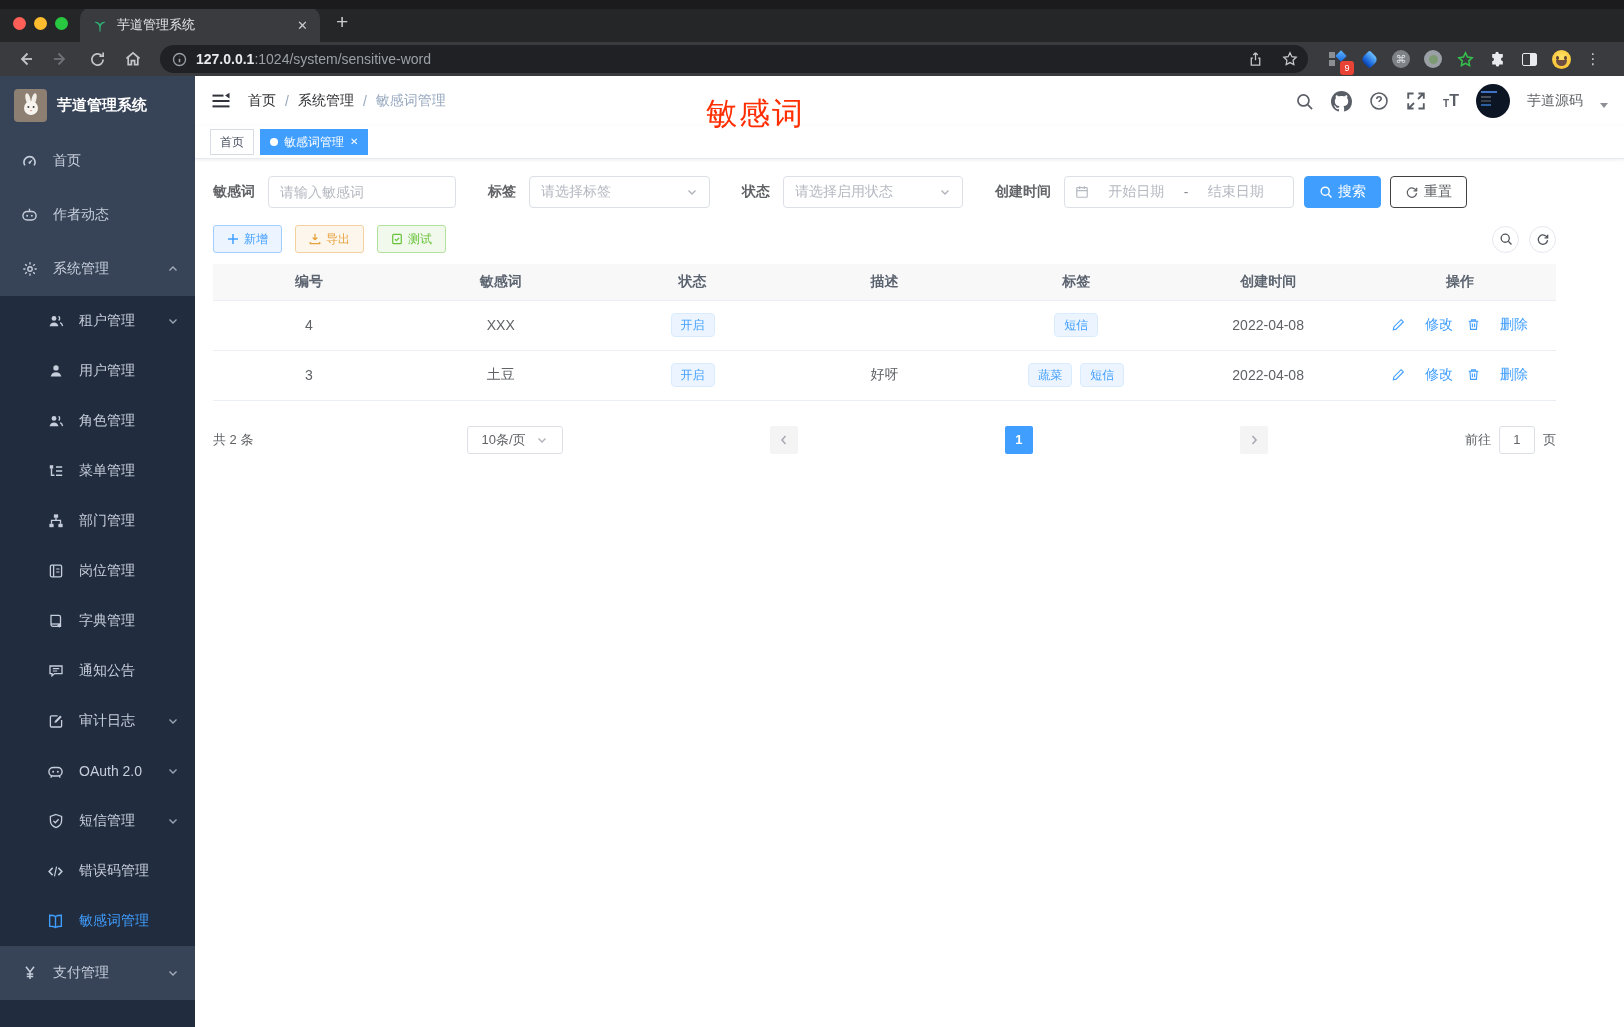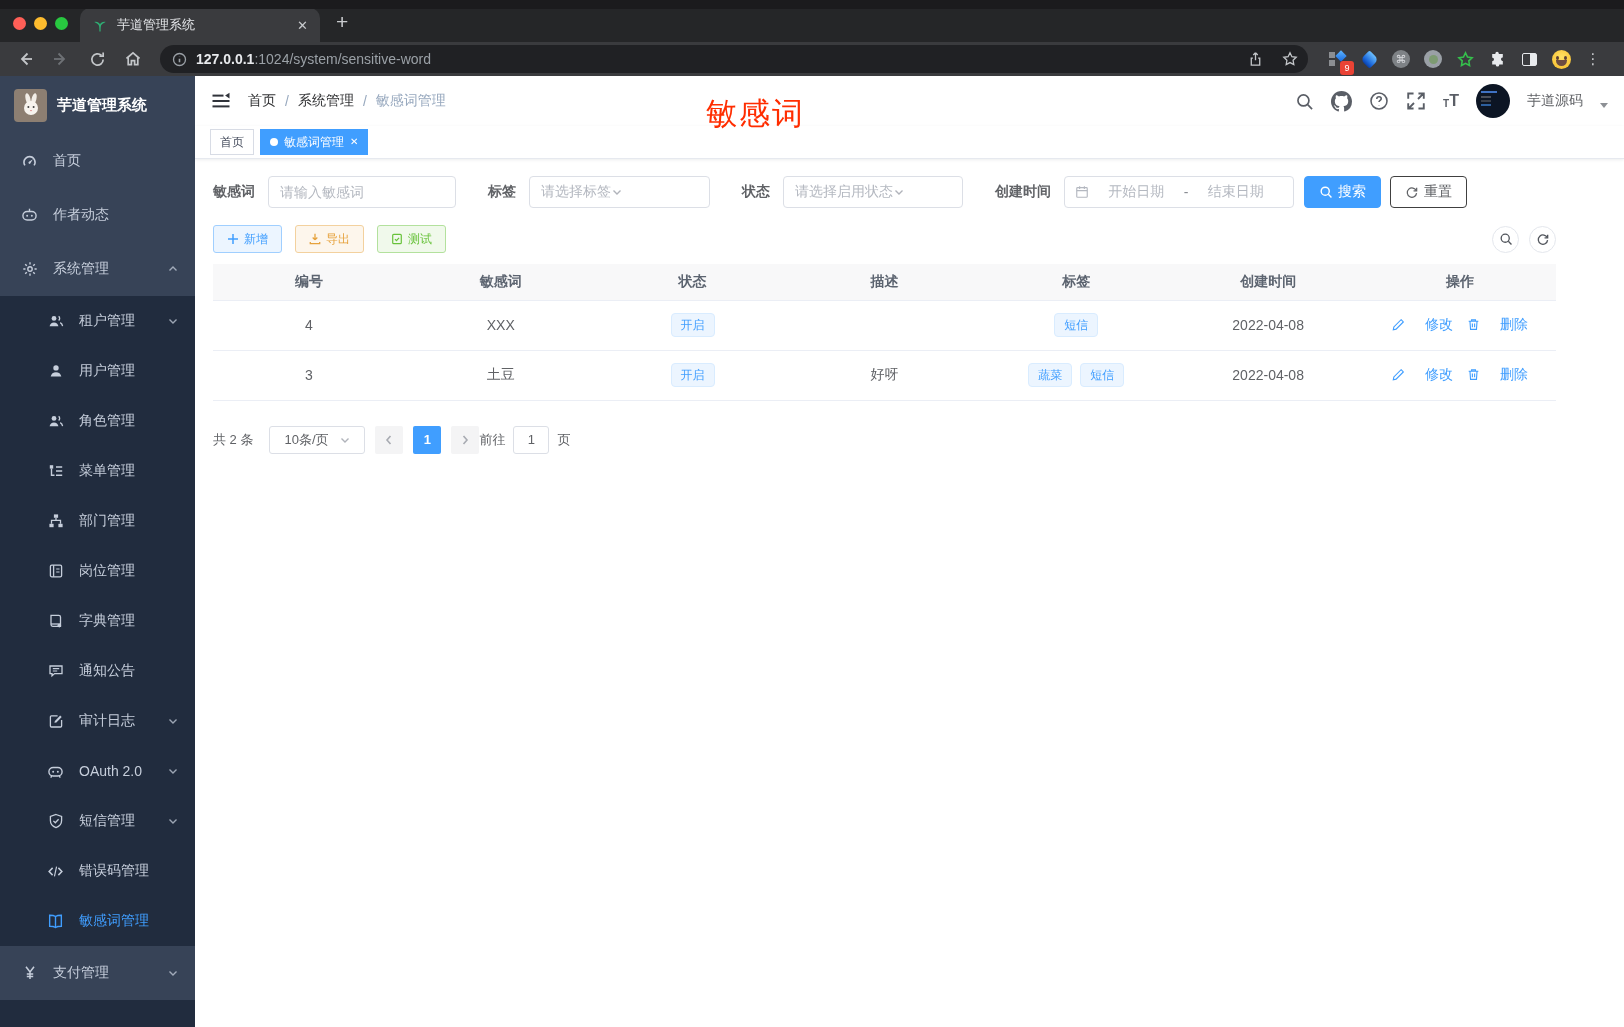--- a/index.html
+++ b/index.html
@@ -81,21 +81,21 @@
   .tagv .tdot { width:8px; height:8px; border-radius:50%; background:#fff; }
   .tagv .tclose { font-size:12px; line-height:1; }
 
   .content { padding:17px 68px 0 18px; flex:1; }
   .filter-row { display:flex; align-items:center; font-size:14px; }
   .f-label { color:#606266; font-weight:600; margin:0 13px 0 0; white-space:nowrap; }
   .f-group { display:flex; align-items:center; margin-right:32px; }
   .inp { height:32px; border:1px solid #dcdfe6; border-radius:4px; background:#fff; display:flex; align-items:center; padding:0 11px; color:#b4b8c0; font-size:14px; }
   .inp input { border:none; outline:none; width:100%; font-size:14px; color:#606266; font-family:inherit; }
   .inp input::placeholder { color:#b4b8c0; }
-  .sel { cursor:pointer; }
+  .sel { justify-content:space-between; cursor:pointer; }
   .sel .ph { color:#b4b8c0; }
   .sel .schev { color:#b0b3ba; display:flex; }
   .w-key { width:188px; } .w-tag { width:181px; } .w-status { width:180px; }
   .daterange { width:230px; padding:0 10px; }
   .daterange .cal { color:#b4b8c0; display:flex; flex-shrink:0; }
   .daterange .dph { color:#b4b8c0; flex:1; text-align:center; white-space:nowrap; }
   .daterange .dsep { color:#8a8d93; }
   .btn { height:32px; border-radius:4px; font-size:14px; display:inline-flex; align-items:center; justify-content:center; gap:5px; cursor:pointer; padding:0 14px; white-space:nowrap; }
   .btn-primary { background:#409eff; border:1px solid #409eff; color:#fff; margin:0 9px 0 10px; }
   .btn-default { background:#fff; border:1px solid #404040; color:#606266; }
@@ -107,21 +107,21 @@
   .p-green { background:#f0f9eb; border:1px solid #b3e19d; color:#67c23a; }
   .tool-right { margin-left:auto; display:flex; gap:10px; }
   .circle-btn { width:27px; height:27px; border-radius:50%; border:1px solid #e4e7ed; background:#fff; color:#51555c; display:flex; align-items:center; justify-content:center; cursor:pointer; }
 
   table.grid { margin-top:11px; width:100%; border-collapse:collapse; table-layout:fixed; font-size:14px; color:#606266; }
   .grid th { background:#f8f8f9; height:36px; font-weight:600; color:#5c6470; text-align:center; border-bottom:1px solid #ebeef5; }
   .grid td { height:50px; border-bottom:1px solid #ebeef5; text-align:center; }
   .chip { display:inline-block; padding:0 9px; line-height:22px; height:24px; border:1px solid #d9ecff; background:#ecf5ff; color:#409eff; border-radius:4px; font-size:12px; margin:0 4px; }
   .op-link { color:#409eff; font-size:14px; display:inline-flex; align-items:center; gap:20px; margin:0 7px; cursor:pointer;font-family:Liberation Mono, monospace; }
 
-  .pagination { display:flex; align-items:center; justify-content:flex-start; margin-top:25px; font-size:13px; color:#606266; }
+  .pagination { display:flex; align-items:center; justify-content:space-between; margin-top:25px; font-size:13px; color:#606266; }
   .ptotal { margin-right:16px; }
   .psize { width:96px; height:28px; border:1px solid #dcdfe6; border-radius:3px; display:flex; align-items:center; justify-content:center; gap:10px; cursor:pointer; }
   .psize .schev { color:#b0b3ba; display:flex; }
   .pbtn { width:28px; height:28px; background:#f4f4f5; border-radius:2px; display:flex; align-items:center; justify-content:center; color:#a8abb2; margin-left:10px; cursor:pointer; }
   .pcur { width:28px; height:28px; background:#409eff; border-radius:2px; color:#fff; display:flex; align-items:center; justify-content:center; margin-left:10px; font-weight:600; cursor:pointer; }
   .goto { display:flex; align-items:center; gap:8px; }
   .goto input { width:36px; height:28px; border:1px solid #dcdfe6; border-radius:3px; text-align:center; font-size:13px; color:#606266; outline:none; font-family:inherit; }
 </style>
 </head>
 <body>

